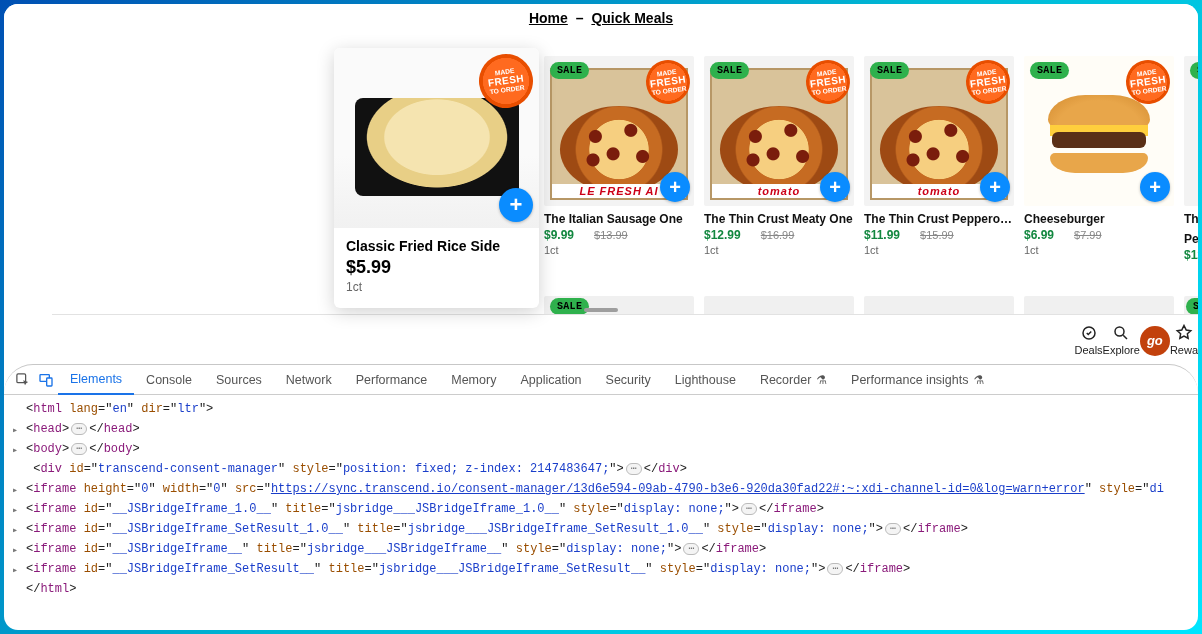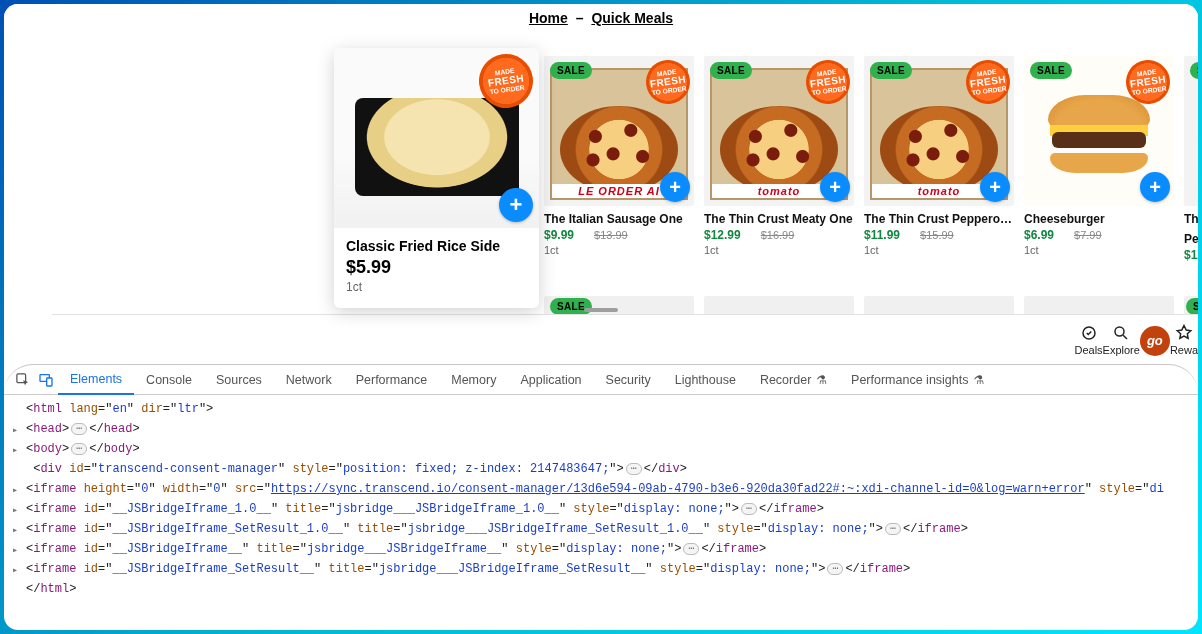--- a/index.html
+++ b/index.html
@@ -61,20 +61,21 @@
   .sale-badge {
     position: absolute;
     top: 6px; left: 6px;
     background: #2fb14d;
     color: #000;
     font-size: 10px;
     font-weight: 800;
     padding: 3px 7px;
     border-radius: 10px;
     letter-spacing: .3px;
+    font-family: Liberation Mono, monospace;
   }
   .fresh-badge {
     position: absolute;
     top: 4px; right: 4px;
     width: 44px; height: 44px;
     border-radius: 50%;
     background: radial-gradient(circle at 50% 50%, #ff6a1f 0 60%, #e84e00 61% 100%);
     display: flex; align-items: center; justify-content: center;
     color: #fff; font-size: 8px; font-weight: 800;
     transform: rotate(-8deg);
@@ -351,21 +352,21 @@
         <div class="funit">1ct</div>
       </div>
     </div>
 
     <div class="carousel">
 
       <div class="card">
         <div class="thumb">
           <div class="food-pizza-box">
               <div class="food-pizza"></div>
-              <div class="box-text">LE ORDER AI</div>
+              <div class="box-text">LE FRESH AI</div>
             </div>
           <div class="sale-badge">SALE</div>
           <div class="fresh-badge">
               <div><small>MADE</small><span>FRESH</span><small>TO ORDER</small></div>
             </div>
           <div class="add-btn">+</div>
         </div>
         <div class="title">The Italian Sausage One</div>
         <div class="price-row"><span>$9.99</span><span class="old-price">$13.99</span></div>
         <div class="unit">1ct</div>

